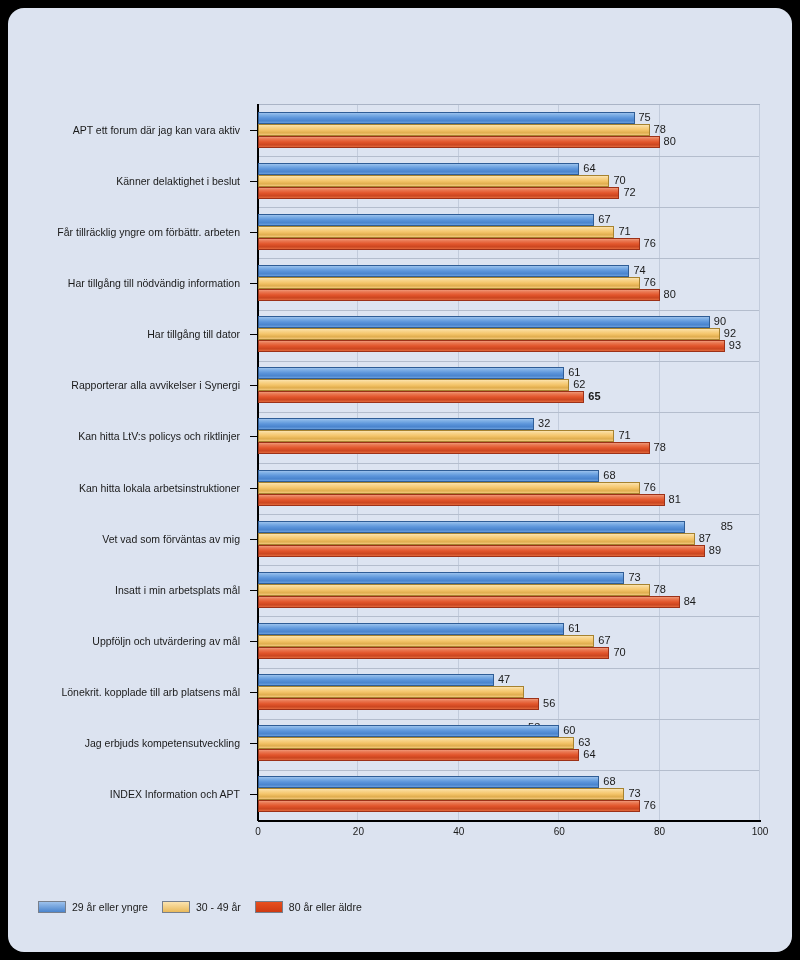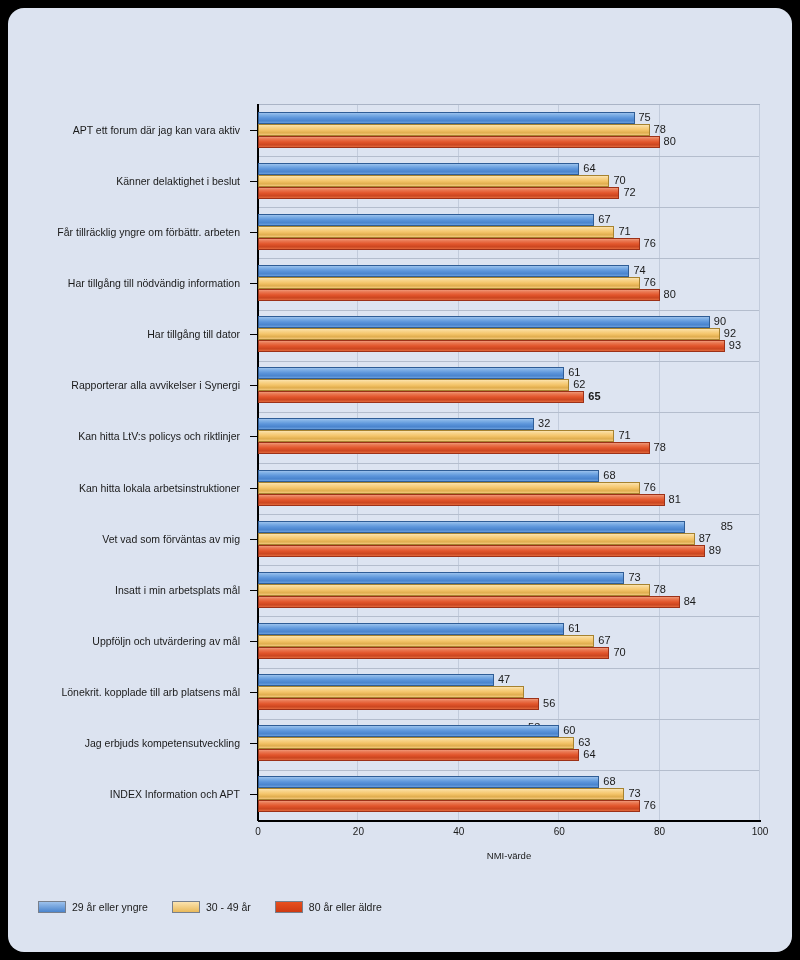--- a/index.html
+++ b/index.html
@@ -143,21 +143,21 @@
     color: #1a1a1a;
   }
 
   
   #legend {
     position: absolute;
     left: 30px;
     top: 893px;
     display: flex;
     align-items: center;
-    gap: 24px;
+    gap: 14px;
   }
   .legend-item {
     display: flex;
     align-items: center;
     gap: 6px;
   }
   .legend-swatch {
     width: 28px;
     height: 12px;
     border: 1px solid #777f8c;
@@ -341,21 +341,20 @@
     </div>
   <div id="xticks-layer">
       <div class="xtick-label" style="left: 250px;">0</div>
       <div class="xtick-label" style="left: 350.4px;">20</div>
       <div class="xtick-label" style="left: 450.8px;">40</div>
       <div class="xtick-label" style="left: 551.2px;">60</div>
       <div class="xtick-label" style="left: 651.6px;">80</div>
       <div class="xtick-label" style="left: 752px;">100</div>
     </div>
 
-  <div id="x-axis-title">NMI-värde</div>
 
   <div id="legend">
       <div class="legend-item">
         <span class="legend-swatch" style="background: linear-gradient(rgb(156, 193, 236), rgb(74, 132, 205));"></span>
         <span class="legend-label">29 år eller yngre</span>
       </div>
       <div class="legend-item">
         <span class="legend-swatch" style="background: linear-gradient(rgb(251, 227, 175), rgb(233, 185, 90));"></span>
         <span class="legend-label">30 - 49 år</span>
       </div>

